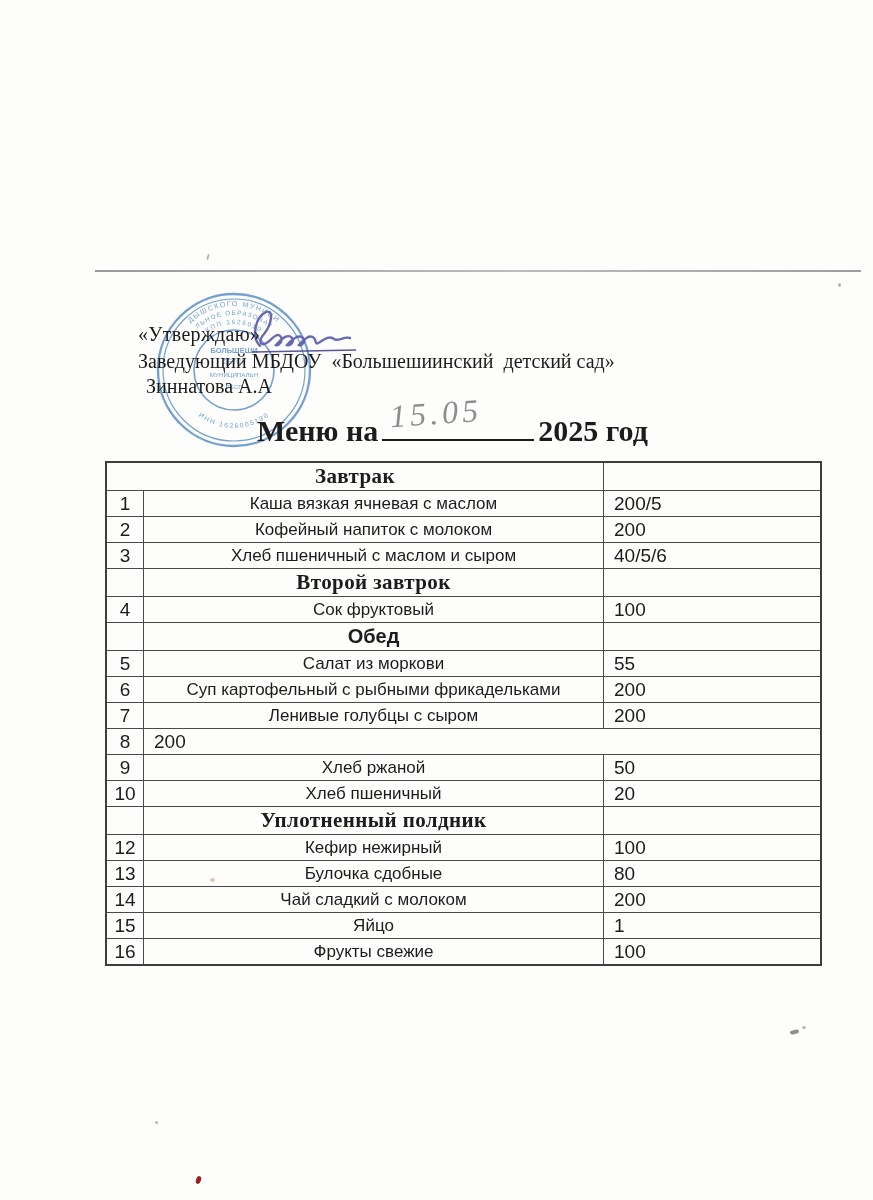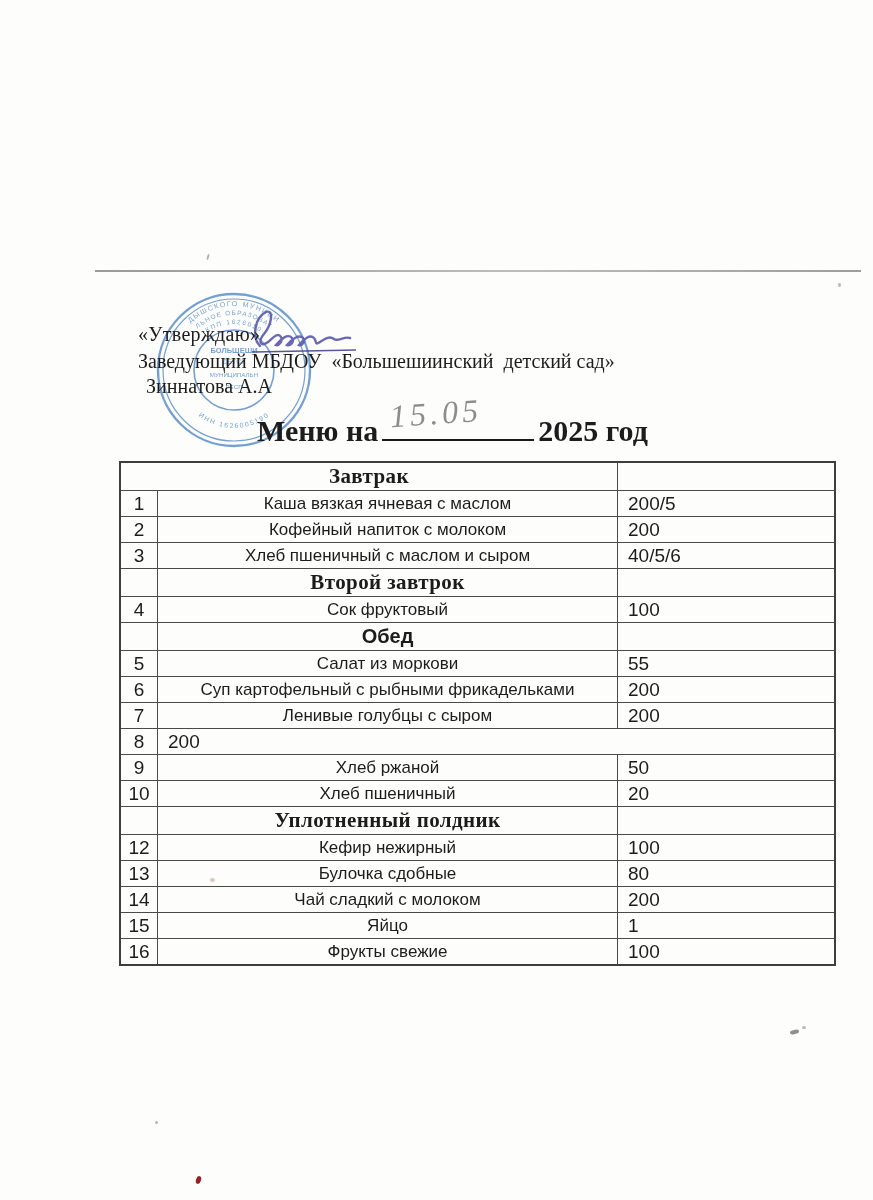--- a/index.html
+++ b/index.html
@@ -20,21 +20,21 @@
   .line-director{position:absolute;left:138px;top:350px;font-size:20px;white-space:pre;}
   .line-name{position:absolute;left:146px;top:375px;font-size:20px;}
   
   .title-row{position:absolute;left:257px;top:409px;font-size:30px;font-weight:bold;white-space:nowrap;}
   .title-blank{display:inline-block;position:relative;width:152px;height:30px;
     border-bottom:2.5px solid #1a1a1a;vertical-align:baseline;margin:0 4px;}
   .hand-date{position:absolute;left:8px;top:-14px;font-family:"Liberation Serif",serif;
     font-style:italic;font-weight:normal;font-size:32px;color:#8d8d8d;
     letter-spacing:4px;transform:rotate(-4deg);white-space:nowrap;}
   
-  .menu-table{position:absolute;left:119px;top:461px;width:717px;
+  .menu-table{position:absolute;left:105px;top:461px;width:717px;
     border:2px solid #3e3e3e;box-sizing:border-box;background:transparent;}
   .t-row{display:flex;border-bottom:1.5px solid #4a4a4a;height:25px;box-sizing:content-box;}
   .t-row:last-child{border-bottom:none;}
   .row-section{height:27px;}
   .c-num{width:36px;flex:0 0 36px;border-right:1.5px solid #4a4a4a;
     display:flex;align-items:center;justify-content:center;
     font-family:"Liberation Sans",sans-serif;font-size:19px;}
   .c-name{flex:1 1 auto;border-right:1.5px solid #4a4a4a;
     display:flex;align-items:center;justify-content:center;
     font-family:"Liberation Sans",sans-serif;font-size:17px;white-space:nowrap;overflow:hidden;}

